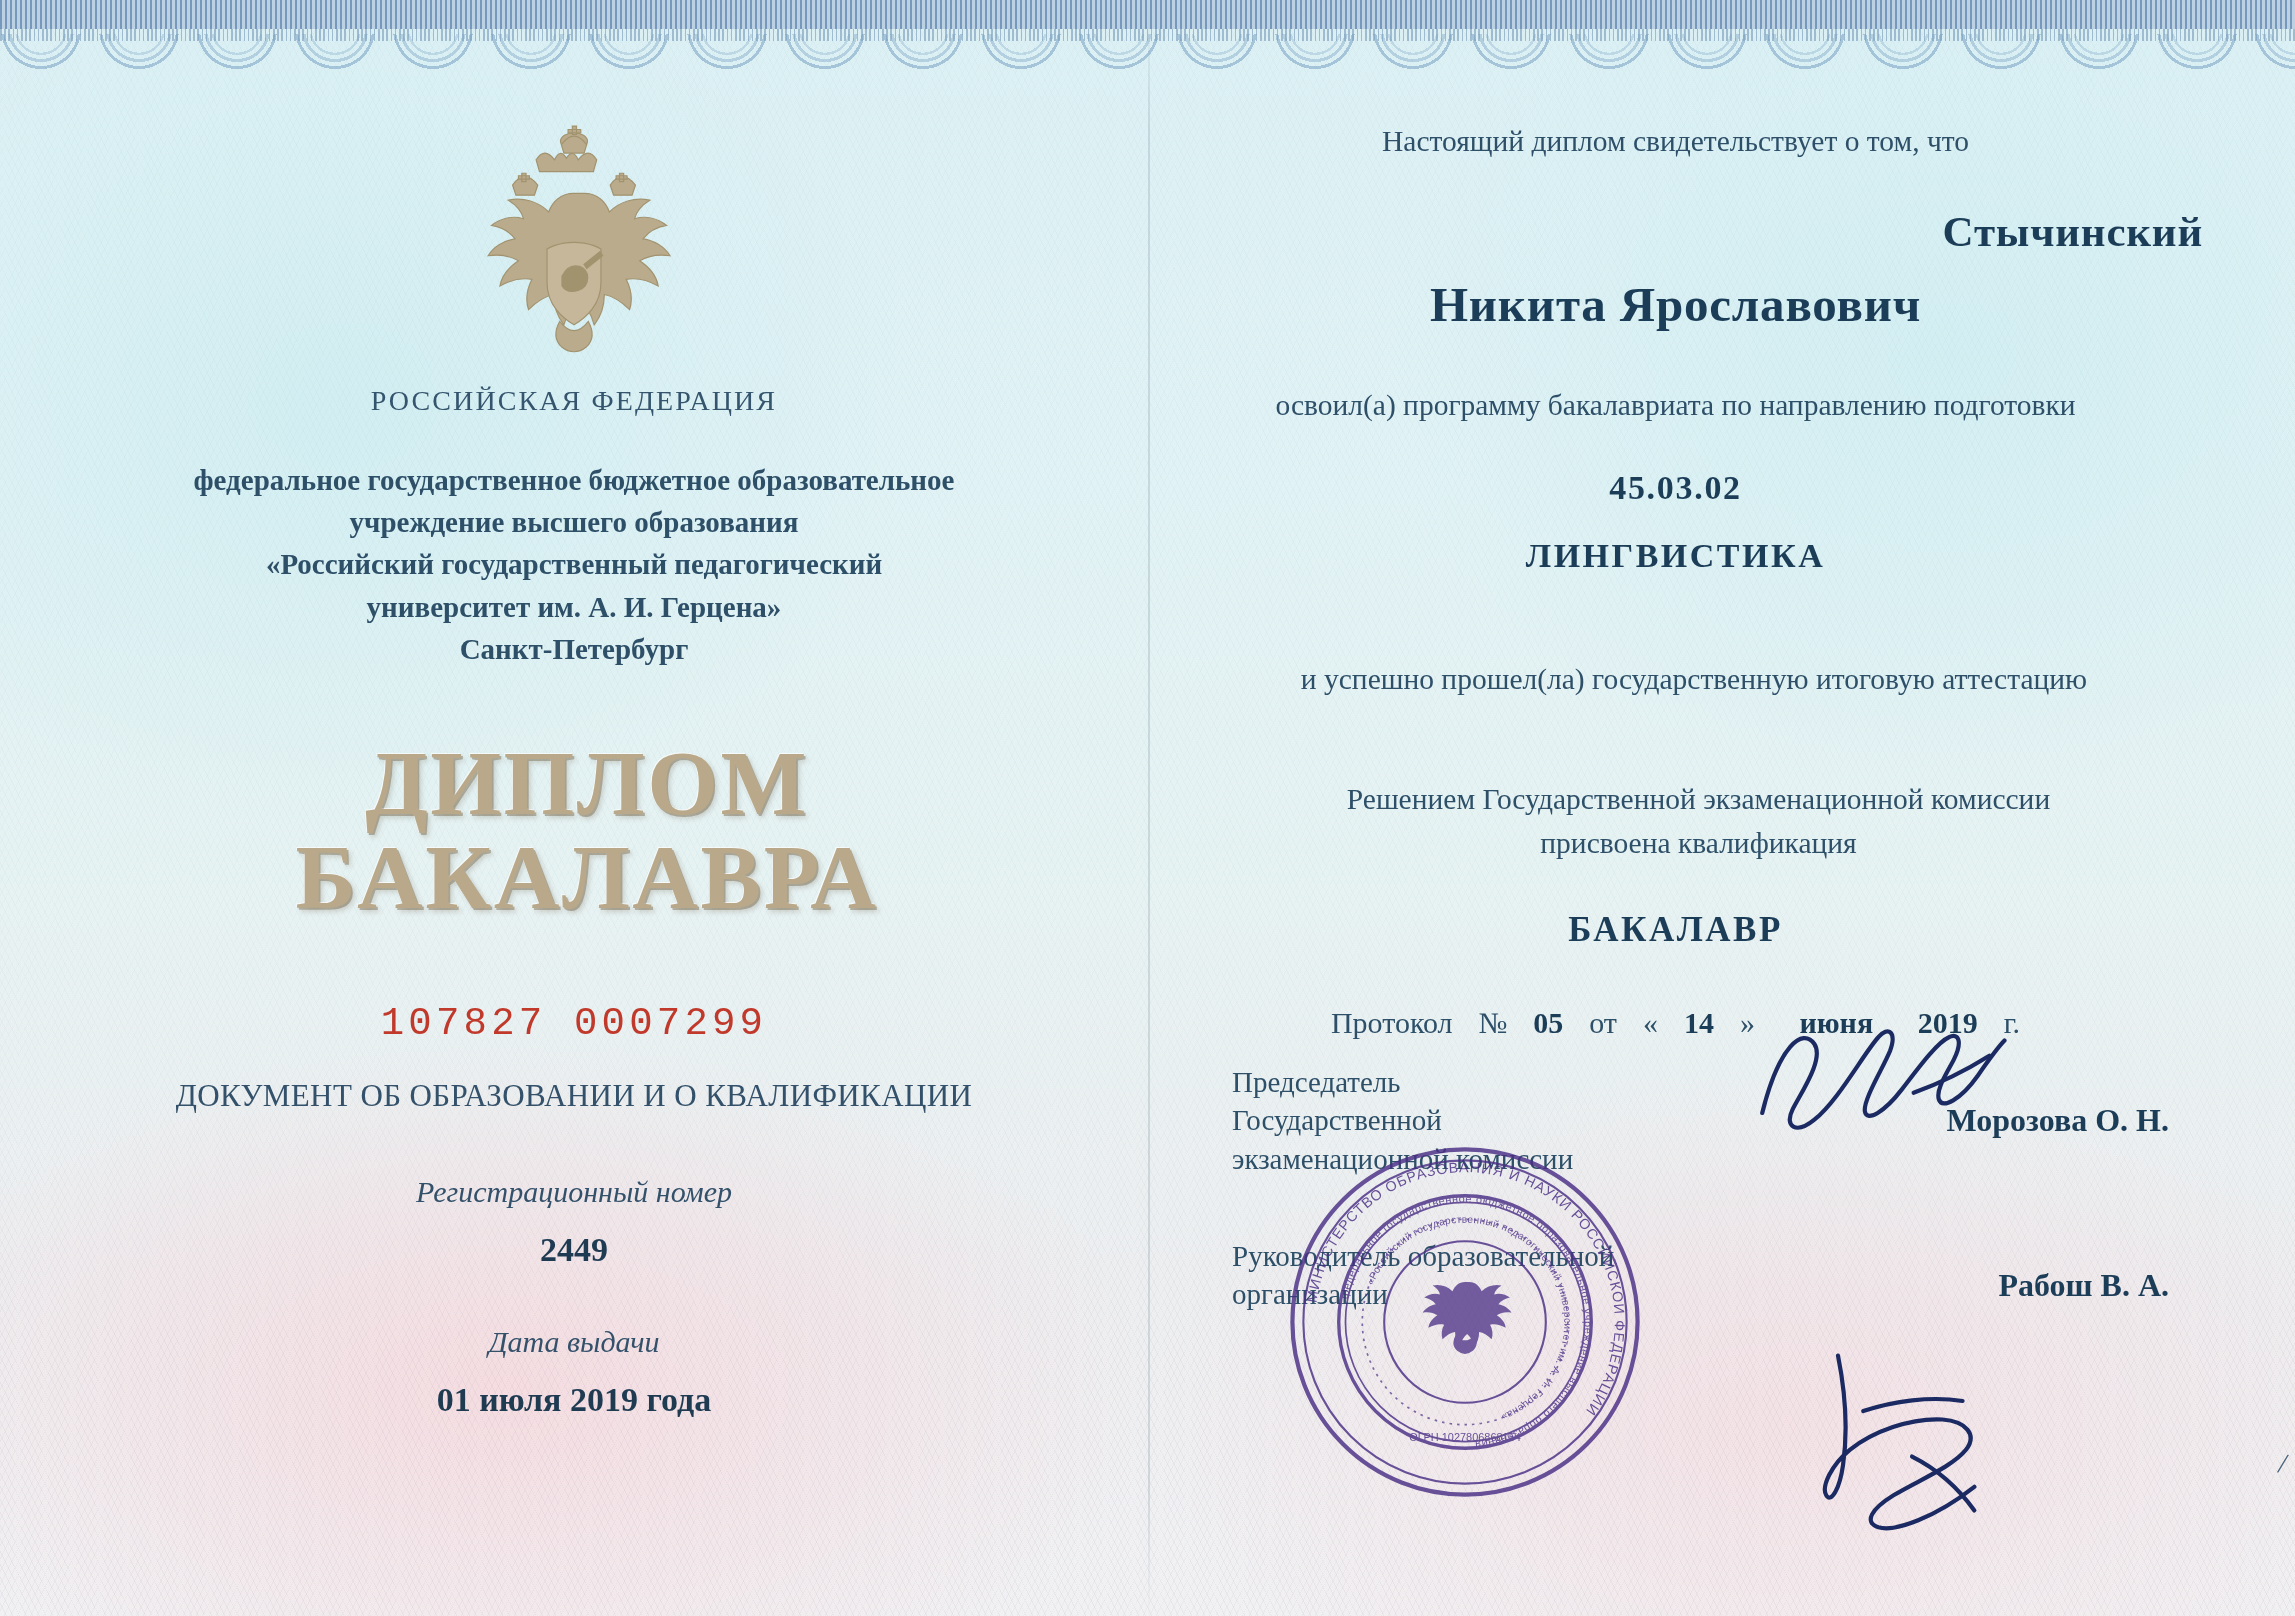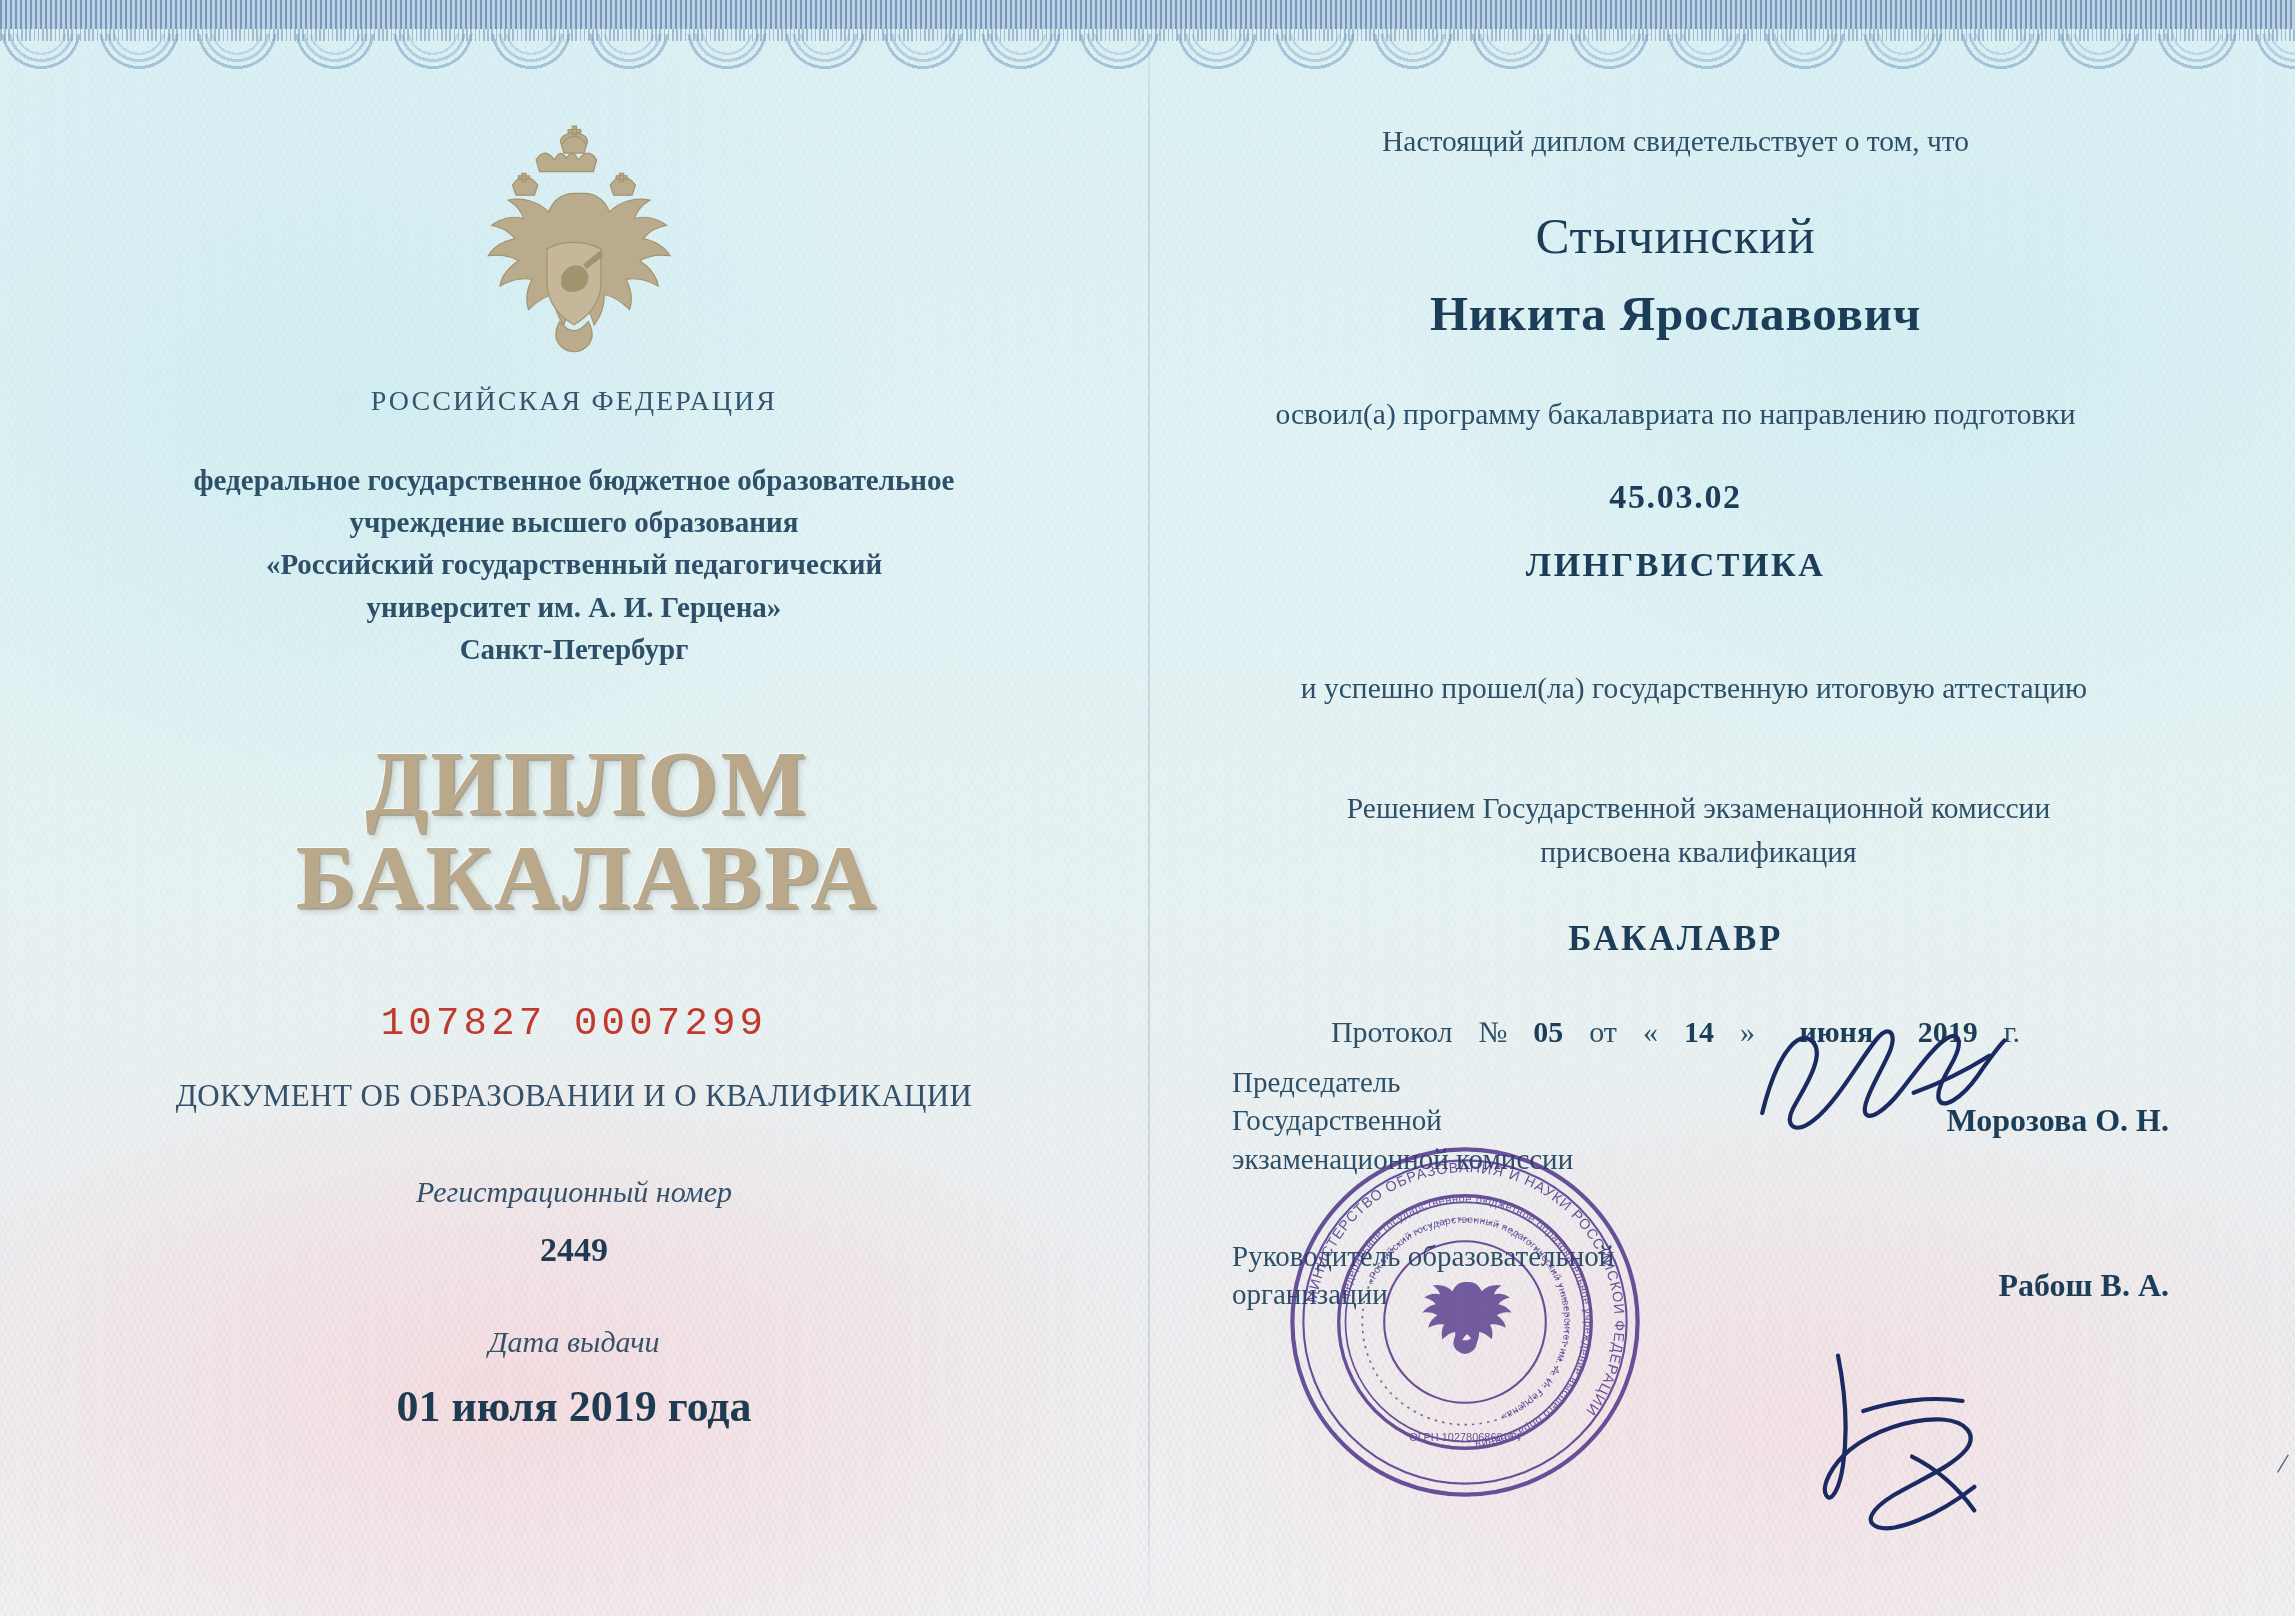--- a/index.html
+++ b/index.html
@@ -179,36 +179,37 @@
     margin-top: 56px;
     font-family: "Liberation Serif", serif;
     font-style: italic;
     font-size: 30px;
     color: #33516a;
   }
   .date-value {
     margin-top: 22px;
     font-family: "Liberation Serif", serif;
     font-weight: bold;
-    font-size: 44px;
+    font-size: 34px;
     color: #1f3b52;
   }
 
   
   .r-intro {
     margin-top: 30px;
     font-size: 29.5px;
     color: #2d4f68;
   }
   .r-surname {
     margin-top: 49px;
-    font-weight: normal;
-    font-size: 51px;
+    font-weight: bold;
+    font-size: 43px;
     letter-spacing: 0.8px;
     color: #1c3d57;
+    text-align: right;
   }
   .r-firstname {
     margin-top: 20px;
     font-weight: bold;
     font-size: 49px;
     letter-spacing: 0.8px;
     color: #1c3d57;
   }
   .r-program-line {
     margin-top: 56px;

